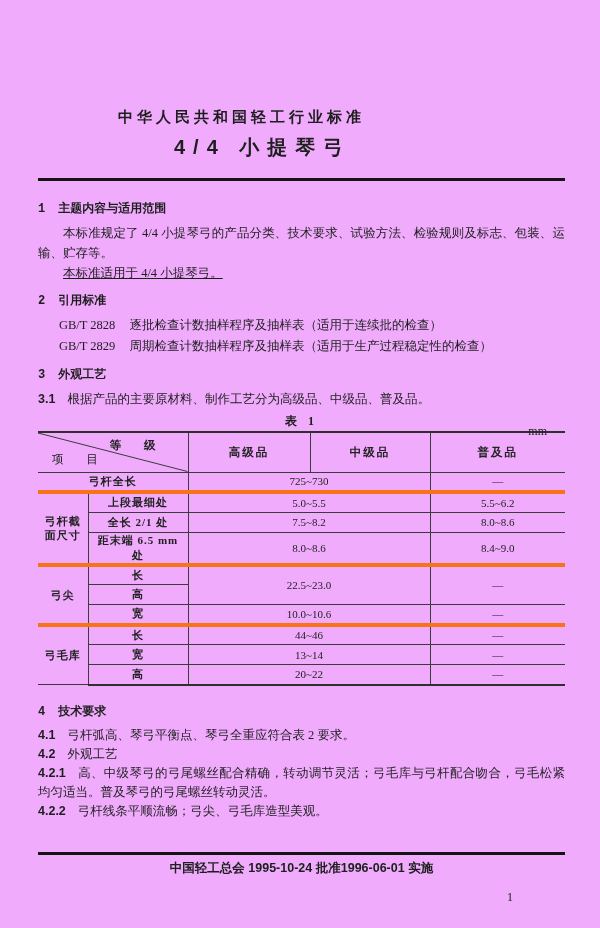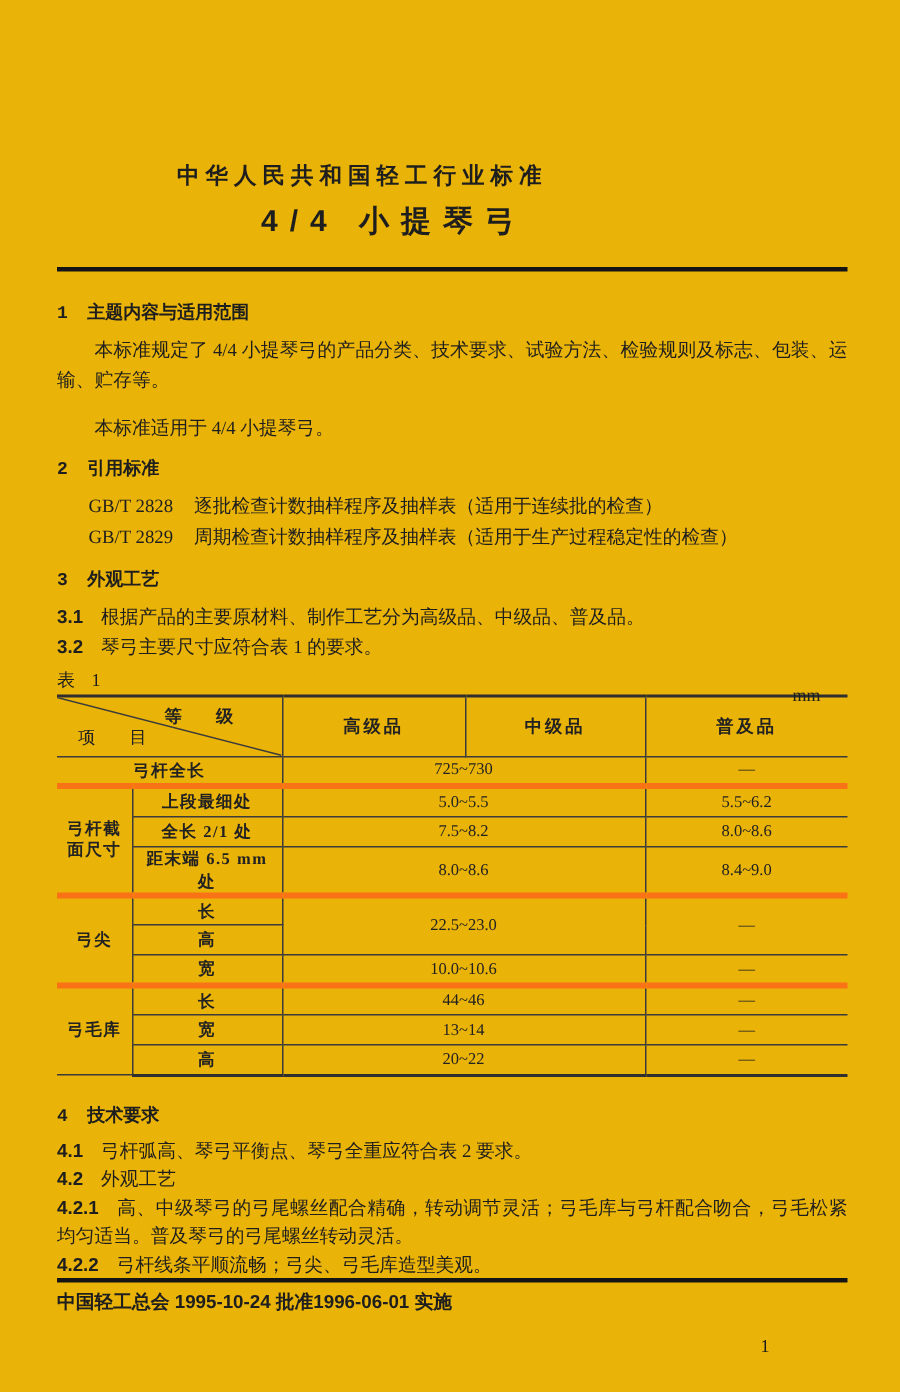--- a/index.html
+++ b/index.html
@@ -1,19 +1,19 @@
 <!DOCTYPE html>
 <html><head>
 <meta charset="utf-8">
 <style>
   * { margin:0; padding:0; box-sizing:border-box; }
   html,body { background:#ffffff; }
   .page {
     position:relative; width:600px; height:928px; overflow:hidden;
-    background:#eab308; color:#1e1e1e;
+    background:#f0abfc; color:#1e1e1e;
     padding:108px 35px 0 38px;
     font-family:"Liberation Serif", serif; font-size:12.5px;
   }
 
   
   .org-line { font-family:"Liberation Sans", sans-serif; font-weight:bold;
               font-size:15px; letter-spacing:4px; margin-left:80px; }
   .std-no   { margin-top:13px; text-align:right; padding-right:24px;
               font-weight:bold; font-size:13.5px; letter-spacing:1px; }
   .doc-title{ margin-top:7px; margin-left:136px; font-family:"Liberation Sans", sans-serif;
@@ -28,22 +28,22 @@
   .para { margin-top:6px; line-height:20px; text-align:justify; }
   .indent { text-indent:2em; }
   .refs { margin-top:6px; padding-left:21px; line-height:21px; }
   .ref-code { margin-right:14px; }
   .np { margin-top:6px; line-height:20px; text-align:justify; }
   .np .num { font-family:"Liberation Sans", sans-serif; font-weight:bold; margin-right:12px; }
   .s4 .np { line-height:19px; }
 
   
   .cap-row { position:relative; margin-top:4px; height:16px; }
-  .cap { position:absolute; left:0; right:0; text-align:left;
-         font-weight:normal; font-size:12px; letter-spacing:4px; }
+  .cap { position:absolute; left:0; right:0; text-align:center;
+         font-weight:bold; font-size:12px; letter-spacing:4px; }
   .unit { position:absolute; right:18px; top:11px; font-size:12px; }
 
   table.t1 { margin-top:2px; width:527px; border-collapse:collapse; table-layout:fixed;
              font-size:11px; color:#222; }
   .t1 td { border:1px solid #3b3b3b; text-align:center; vertical-align:middle;
            height:20px; padding:0 2px; }
   .t1 tr.hdr td { height:40px; font-weight:bold; letter-spacing:2px; font-size:11.5px; }
   .t1 .el { border-left:none; }
   .t1 .er { border-right:none; }
   .t1 tr.first td { border-top:2px solid #2f2f2f; }
@@ -52,59 +52,56 @@
   .t1 .lbl { font-weight:bold; letter-spacing:1px; }
   .t1 .grp { font-weight:bold; line-height:14px; padding:0 3px; letter-spacing:1px; }
   .corner { position:relative; padding:0; }
   .corner svg { position:absolute; inset:0; width:100%; height:100%; display:block; }
   .c-top { position:absolute; top:5px; right:22px; font-weight:bold; letter-spacing:10px; }
   .c-bot { position:absolute; bottom:5px; left:14px; font-weight:normal; letter-spacing:10px; }
 
   
   .footer { position:absolute; left:38px; right:35px; top:852px; }
   .f-rule { height:3px; background:#141414; }
-  .f-line { display:flex; justify-content:flex-start; margin-top:5px;
+  .f-line { display:flex; justify-content:center; margin-top:5px;
             font-family:"Liberation Sans", sans-serif; font-weight:bold; font-size:12.5px; }
   .f-page { margin-top:13px; text-align:right; padding-right:52px; font-size:12px; }
 </style>
 </head>
 <body>
 
 <div class="page">
 
   <div class="org-line">中华人民共和国轻工行业标准</div>
   <div class="doc-title">4/4 小提琴弓</div>
   <div class="rule"></div>
 
   <div class="sec-h">
     <span class="num">1</span><span>主题内容与适用范围</span>
   </div>
   <div class="para indent">本标准规定了 4/4 小提琴弓的产品分类、技术要求、试验方法、检验规则及标志、包装、运输、贮存等。</div>
-  <div class="para indent" style="margin-top:12px;">本标准适用于 4/4 小提琴弓。</div>
+  <div class="para indent" style="margin-top:0;text-decoration:underline;">本标准适用于 4/4 小提琴弓。</div>
 
   <div class="sec-h tight">
     <span class="num">2</span><span>引用标准</span>
   </div>
   <div class="refs">
     <div>
       <span class="ref-code">GB/T 2828</span><span>逐批检查计数抽样程序及抽样表（适用于连续批的检查）</span>
     </div>
     <div>
       <span class="ref-code">GB/T 2829</span><span>周期检查计数抽样程序及抽样表（适用于生产过程稳定性的检查）</span>
     </div>
   </div>
 
   <div class="sec-h tight">
     <span class="num">3</span><span>外观工艺</span>
   </div>
   <div class="np">
     <span class="num">3.1</span><span>根据产品的主要原材料、制作工艺分为高级品、中级品、普及品。</span>
-  </div>
-  <div class="np" style="margin-top:0;">
-    <span class="num">3.2</span><span>琴弓主要尺寸应符合表 1 的要求。</span>
   </div>
 
   <div class="cap-row">
     <span class="cap">表 1</span>
     <span class="unit">mm</span>
   </div>
 
   <table class="t1">
     <colgroup>
       <col style="width:50px">

